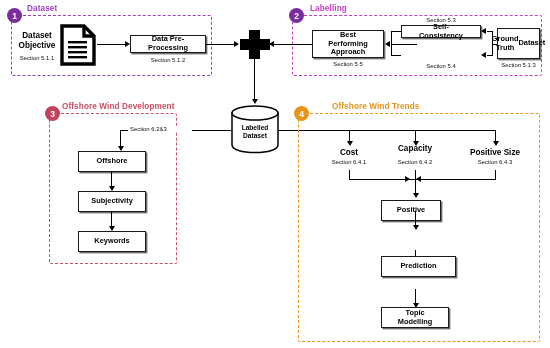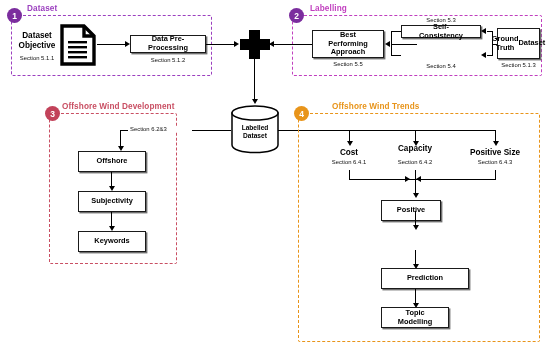--- a/index.html
+++ b/index.html
@@ -182,19 +182,19 @@
   <div class="v-line" style="left:415px;top:179px;height:17px;"></div>
   <div class="arrow ar-d" style="left:412.5px;top:193px;"></div>
 
   <div class="box" style="left:381px;top:200px;width:60px;height:21px;">Positive</div>
   <div class="v-line" style="left:415px;top:211px;height:17px;"></div>
   <div class="arrow ar-d" style="left:412.5px;top:225px;"></div>
 
   <div class="v-line" style="left:415px;top:250px;height:17px;"></div>
   <div class="arrow ar-d" style="left:412.5px;top:264px;"></div>
 
-  <div class="box" style="left:381px;top:268px;width:88px;height:21px;">Prediction</div>
+  <div class="box" style="left:381px;top:256px;width:75px;height:21px;">Prediction</div>
   <div class="v-line" style="left:415px;top:289px;height:17px;"></div>
   <div class="arrow ar-d" style="left:412.5px;top:303px;"></div>
 
   <div class="box" style="left:381px;top:307px;width:68px;height:21px;">Topic Modelling</div>
 
 </div>
 
 </body></html>

